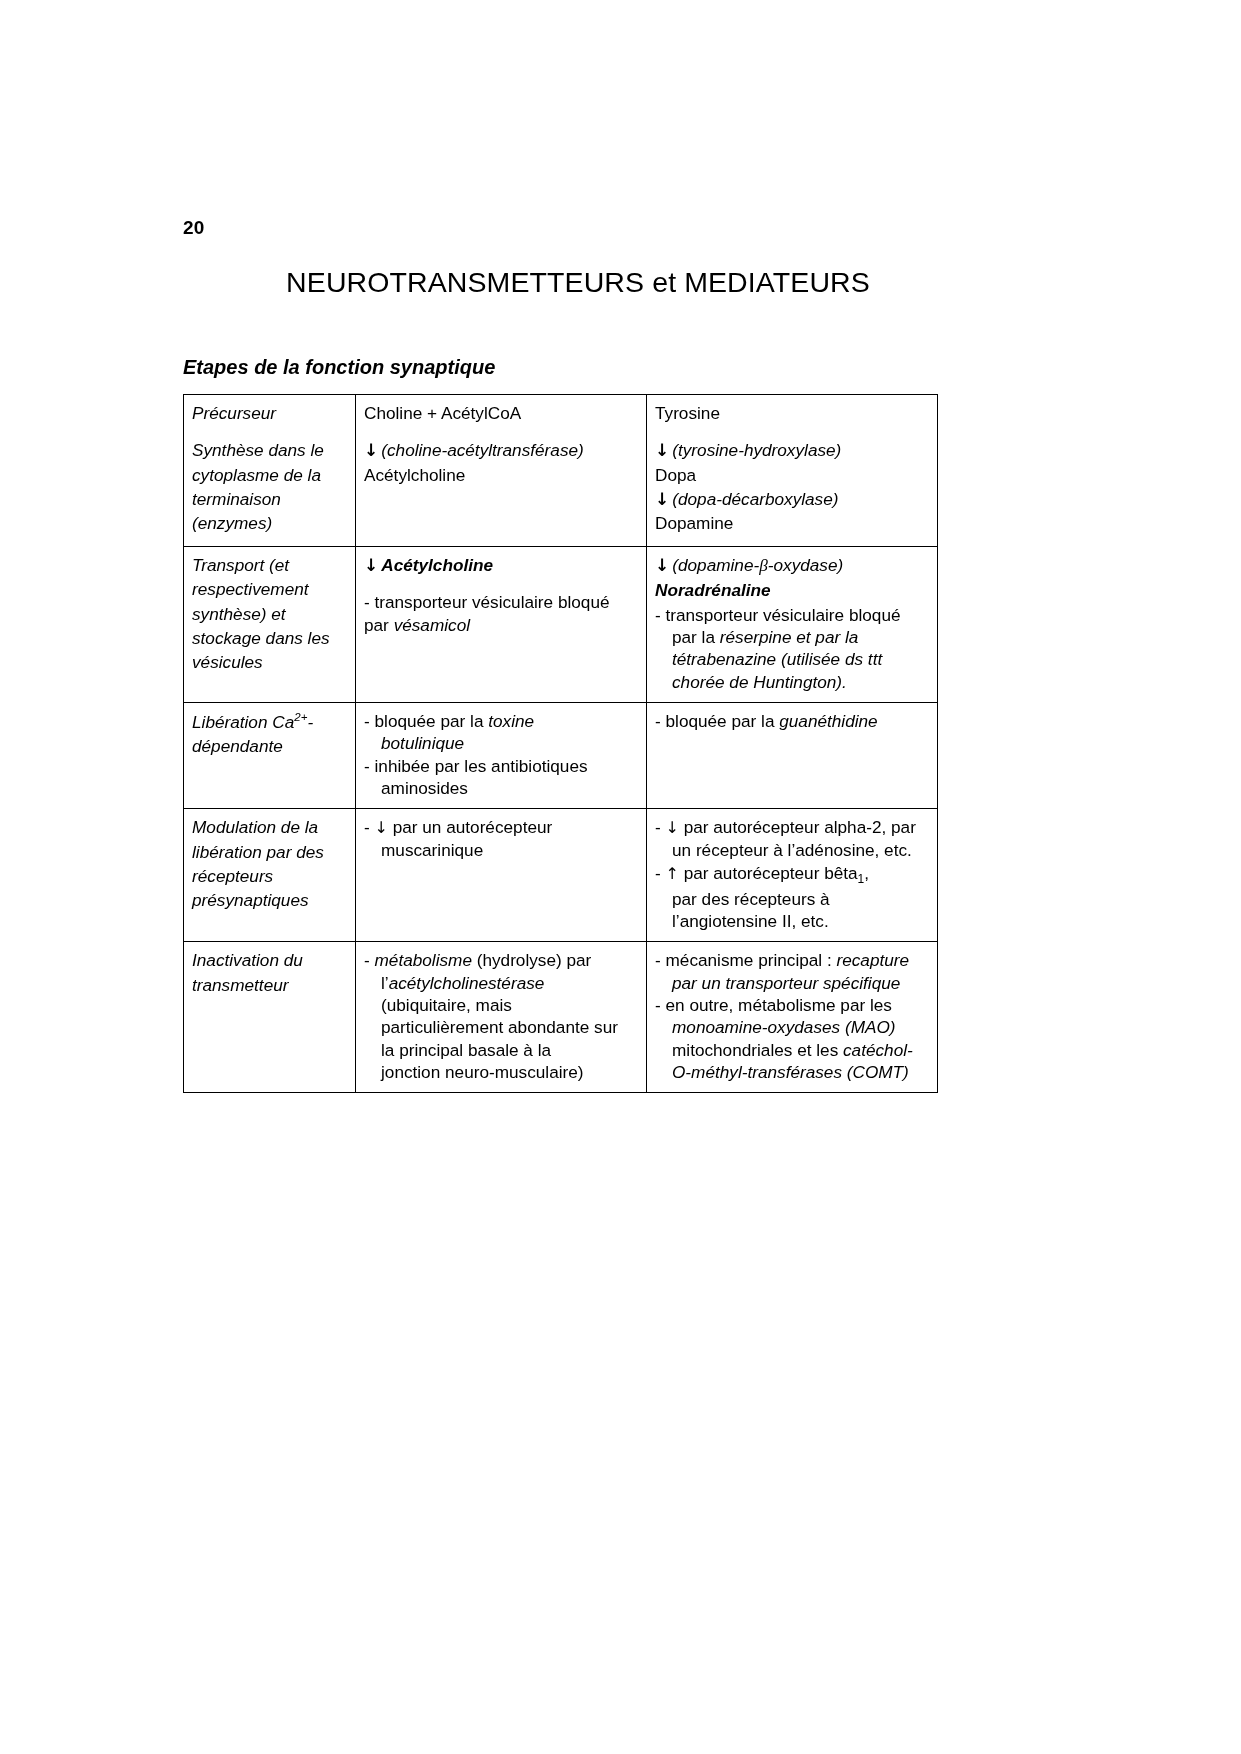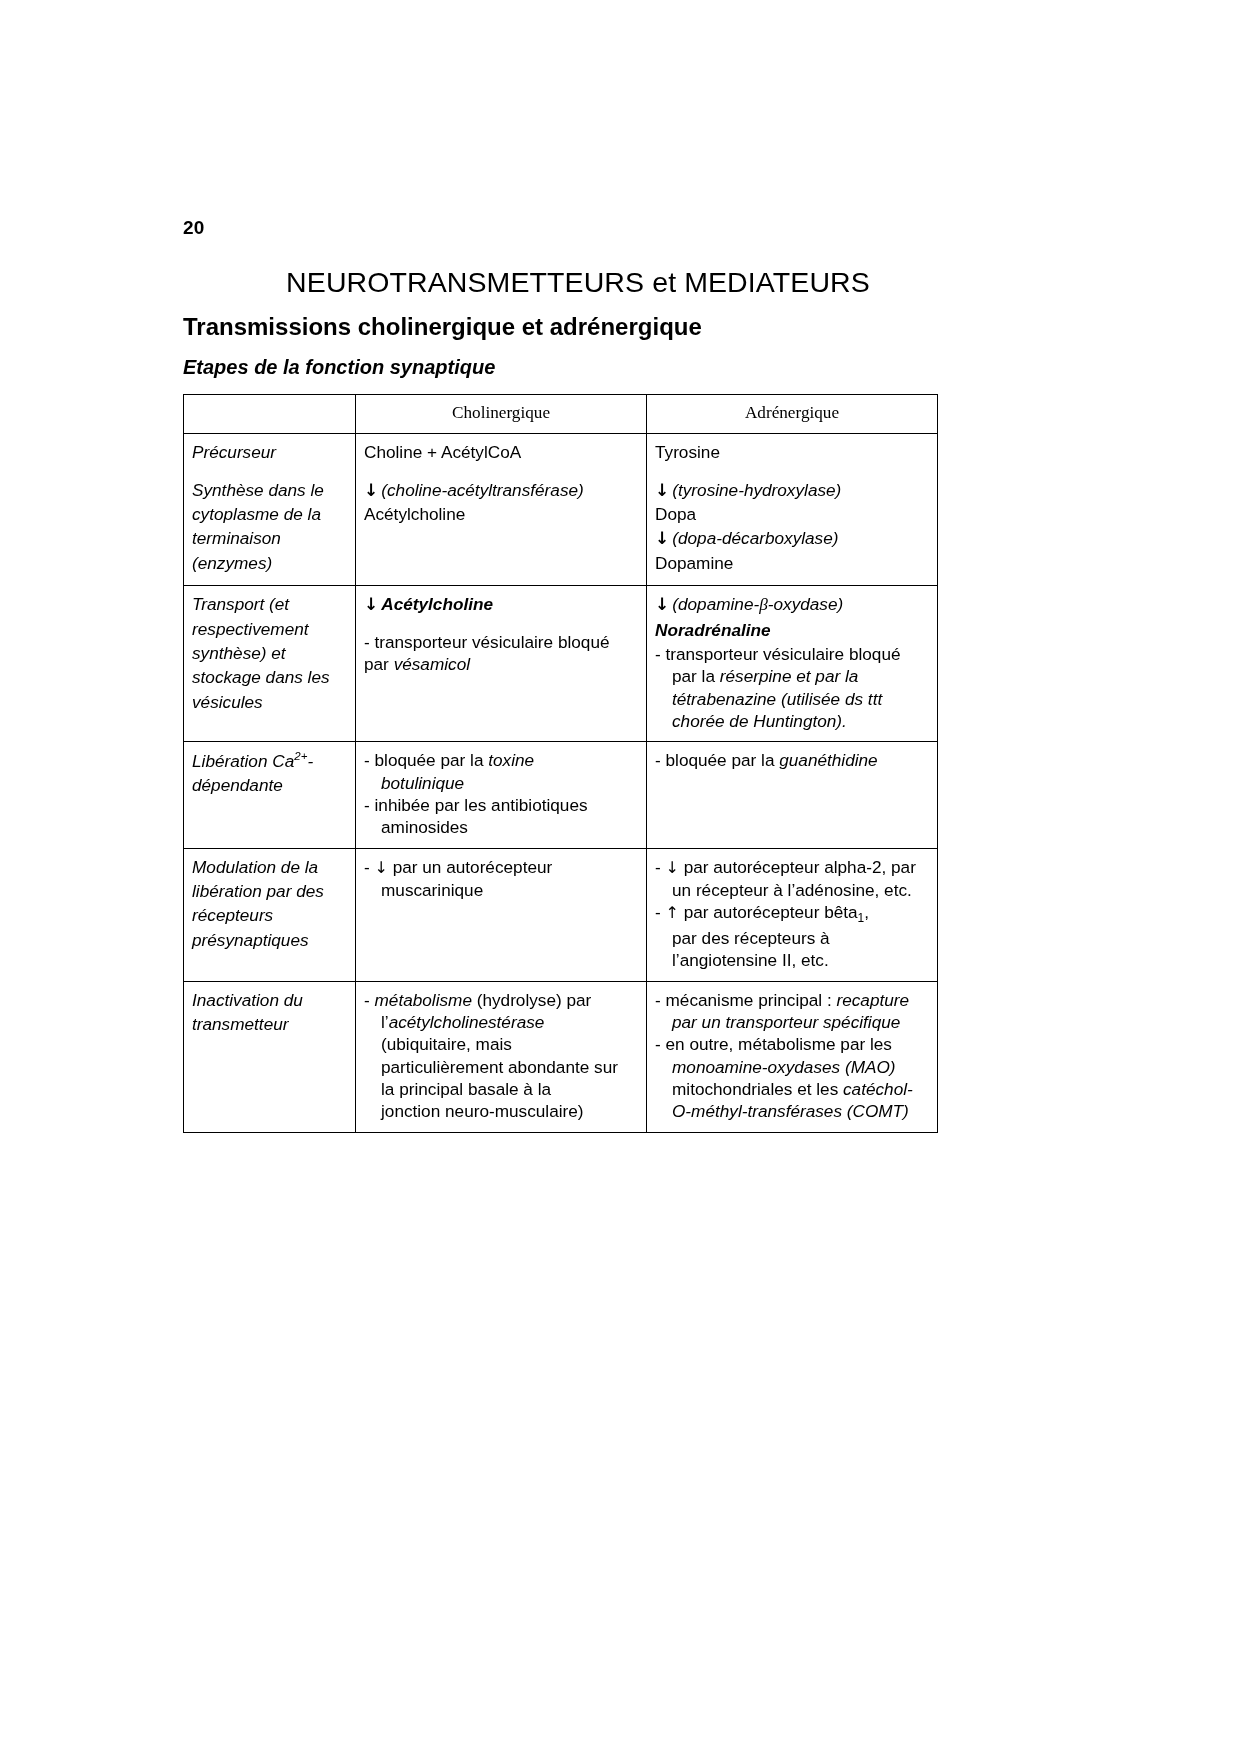--- a/index.html
+++ b/index.html
@@ -117,37 +117,31 @@
 </style>
 </head>
 <body>
 
 <div class="page">
 
   <div class="page-number">20</div>
 
   <div class="doc-title">NEUROTRANSMETTEURS et MEDIATEURS</div>
 
-  <div class="subtitle">Transmissions cholinergique et adrénergique</div>
 
   <div class="section-title">Etapes de la fonction synaptique</div>
 
   <table class="matrix">
     <colgroup>
       <col class="c0">
         <col class="c1">
         <col class="c2">
     </colgroup>
     <tbody>
 
-      <tr>
-        <td class="hdr"></td>
-        <td class="hdr">Cholinergique</td>
-        <td class="hdr">Adrénergique</td>
-      </tr>
 
       <tr>
         <td class="rowlabel">
           <p class="blk">Précurseur</p>
           <div class="gap"></div>
           <p class="blk">Synthèse dans le</p>
           <p class="blk">cytoplasme de la</p>
           <p class="blk">terminaison</p>
           <p class="blk">(enzymes)</p>
         </td>

